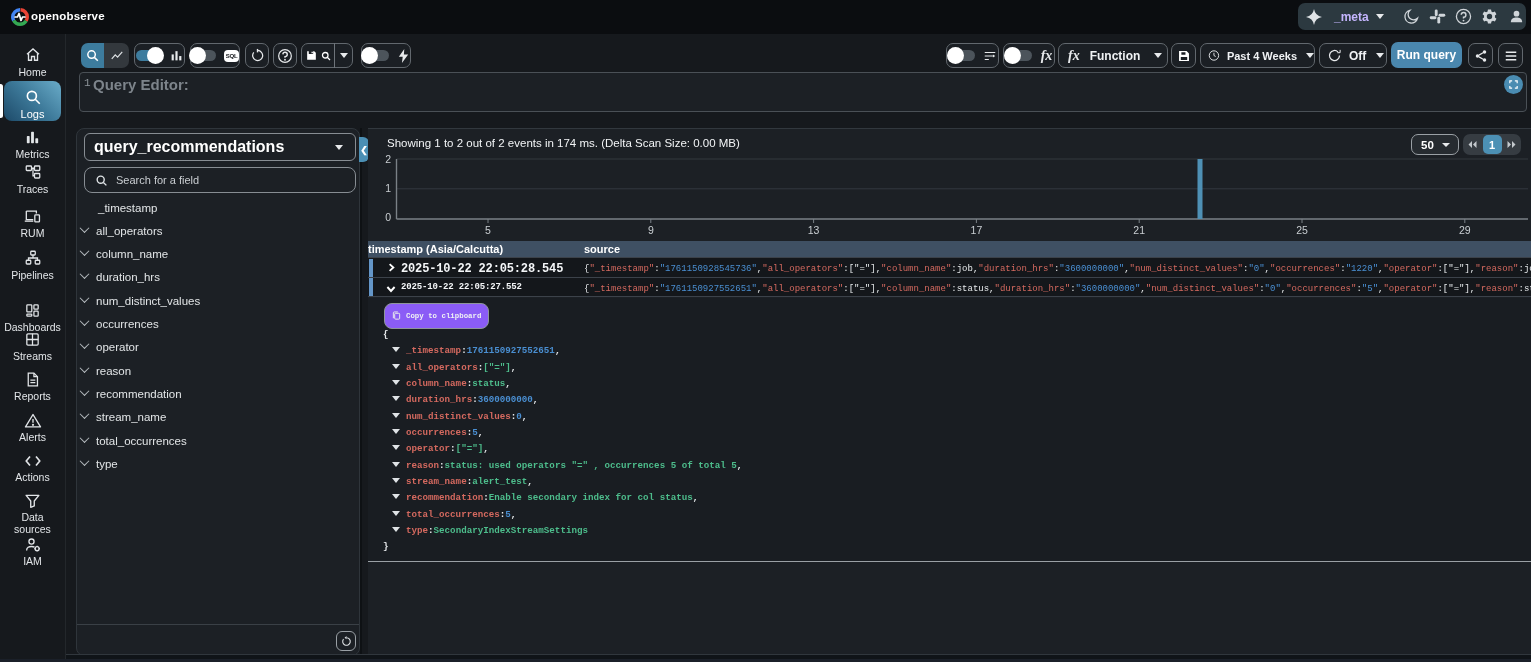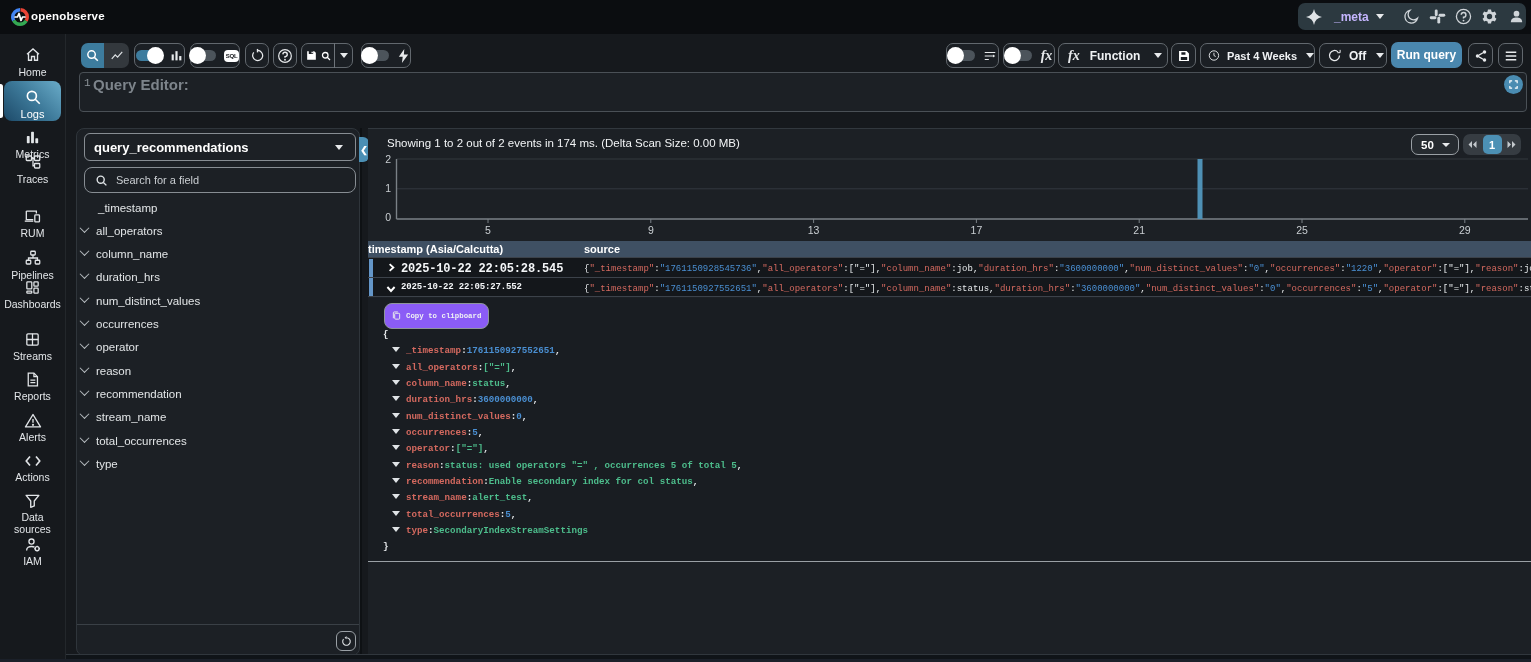--- a/index.html
+++ b/index.html
@@ -92,21 +92,21 @@
     <div class="lbl" style="font-size:11px">Logs</div>
   </div>
 <div class="sb-item" style="top:129px">
     <svg width="17" height="17" viewBox="0 0 24 24" fill="#e2e5e8">
       <rect x="4" y="10" width="4" height="10" rx="1"></rect>
       <rect x="10" y="4" width="4" height="16" rx="1"></rect>
       <rect x="16" y="13" width="4" height="7" rx="1"></rect>
     </svg>
     <div class="lbl">Metrics</div>
   </div>
-<div class="sb-item" style="top:153px">
+<div class="sb-item" style="top:163px">
     <svg width="18" height="18" viewBox="0 0 24 24" fill="none" stroke="#e2e5e8" stroke-width="1.7">
       <rect x="3" y="4" width="7" height="6" rx="1"></rect>
       <rect x="14" y="4" width="7" height="6" rx="1"></rect>
       <rect x="14" y="14" width="7" height="6" rx="1"></rect>
       <path d="M10 7 H12 V17 H14 M12 7 H14"></path>
     </svg>
     <div class="lbl">Traces</div>
   </div>
 <div class="sb-item" style="top:208px">
     <svg width="19" height="17" viewBox="0 0 24 22" fill="none" stroke="#e2e5e8" stroke-width="1.7">
@@ -119,21 +119,21 @@
   </div>
 <div class="sb-item" style="top:249px">
     <svg width="18" height="18" viewBox="0 0 24 24" fill="none" stroke="#e2e5e8" stroke-width="1.7">
       <rect x="9" y="3" width="6" height="5" rx="1"></rect>
       <rect x="3" y="15" width="6" height="5" rx="1"></rect>
       <rect x="15" y="15" width="6" height="5" rx="1"></rect>
       <path d="M12 8 V12 M6 15 V12 H18 V15"></path>
     </svg>
     <div class="lbl">Pipelines</div>
   </div>
-<div class="sb-item" style="top:279px">
+<div class="sb-item" style="top:302px">
     <svg width="17" height="17" viewBox="0 0 24 24" fill="none" stroke="#e2e5e8" stroke-width="1.8">
       <rect x="4" y="4" width="7" height="10" rx="1"></rect>
       <rect x="14" y="4" width="6" height="6" rx="1"></rect>
       <rect x="4" y="17" width="7" height="3" rx="1"></rect>
       <rect x="14" y="13" width="6" height="7" rx="1"></rect>
     </svg>
     <div class="lbl">Dashboards</div>
   </div>
 <div class="sb-item" style="top:331px">
     <svg width="17" height="17" viewBox="0 0 24 24" fill="none" stroke="#e2e5e8" stroke-width="1.8">
@@ -307,21 +307,21 @@
   <div class="abs" style="left:13px;top:3px;font-size:15px;font-weight:bold;color:#7d848b">Query Editor:</div>
   <div class="abs" style="right:3px;top:2px;width:19px;height:19px;border-radius:50%;background:#4a8cb2;display:flex;align-items:center;justify-content:center">
     <svg width="11" height="11" viewBox="0 0 24 24" fill="none" stroke="#fff" stroke-width="2.6">
         <path d="M4 9 V4 H9 M15 4 H20 V9 M20 15 V20 H15 M9 20 H4 V15"></path>
       </svg>
   </div>
 </div>
 
 <div class="abs" style="left:76px;top:128px;width:284px;height:528px;background:#1c2025;border:1px solid #2f353b;border-radius:8px"></div>
 <div class="abs" style="left:84px;top:133px;width:272px;height:28px;border:1px solid #878d93;border-radius:6px;display:flex;align-items:center">
-  <span style="font-size:13px;font-weight:bold;color:#fff;margin-left:9px">query_recommendations</span>
+  <span style="font-size:16px;font-weight:bold;color:#fff;margin-left:9px">query_recommendations</span>
   <span class="caret" style="position:absolute;right:12px"></span>
 </div>
 <div class="abs" style="left:84px;top:167px;width:272px;height:26px;border:1px solid #878d93;border-radius:8px;display:flex;align-items:center">
   <svg style="margin-left:10px" width="13" height="13" viewBox="0 0 24 24" fill="none" stroke="#dfe3e6" stroke-width="2.6">
       <circle cx="10.5" cy="10.5" r="6.5"></circle>
       <path d="M15.5 15.5 L21 21"></path>
     </svg>
   <span style="font-size:11px;color:#c9cdd1;margin-left:8px">Search for a field</span>
 </div>
 <div class="fld" style="top:199px;left:98px">_timestamp</div>
@@ -423,21 +423,21 @@
 <div class="abs mono" style="left:383px;top:327px;font-size:9.2px;font-weight:bold" id="json">
     <div class="jline jw">{</div>
     <div class="jline"><span class="jch"></span><span class="jk">_timestamp</span><span class="jw">:</span><span class="jb">1761150927552651</span><span class="jw">,</span></div>
     <div class="jline"><span class="jch"></span><span class="jk">all_operators</span><span class="jw">:</span><span class="jg">["="]</span><span class="jw">,</span></div>
     <div class="jline"><span class="jch"></span><span class="jk">column_name</span><span class="jw">:</span><span class="jg">status</span><span class="jw">,</span></div>
     <div class="jline"><span class="jch"></span><span class="jk">duration_hrs</span><span class="jw">:</span><span class="jb">3600000000</span><span class="jw">,</span></div>
     <div class="jline"><span class="jch"></span><span class="jk">num_distinct_values</span><span class="jw">:</span><span class="jb">0</span><span class="jw">,</span></div>
     <div class="jline"><span class="jch"></span><span class="jk">occurrences</span><span class="jw">:</span><span class="jb">5</span><span class="jw">,</span></div>
     <div class="jline"><span class="jch"></span><span class="jk">operator</span><span class="jw">:</span><span class="jg">["="]</span><span class="jw">,</span></div>
     <div class="jline"><span class="jch"></span><span class="jk">reason</span><span class="jw">:</span><span class="jg">status: used operators "=" , occurrences 5 of total 5</span><span class="jw">,</span></div>
+    <div class="jline"><span class="jch"></span><span class="jk">stream_name</span><span class="jw">:</span><span class="jg">alert_test</span><span class="jw">,</span></div>
     <div class="jline"><span class="jch"></span><span class="jk">recommendation</span><span class="jw">:</span><span class="jg">Enable secondary index for col status</span><span class="jw">,</span></div>
-    <div class="jline"><span class="jch"></span><span class="jk">stream_name</span><span class="jw">:</span><span class="jg">alert_test</span><span class="jw">,</span></div>
     <div class="jline"><span class="jch"></span><span class="jk">total_occurrences</span><span class="jw">:</span><span class="jb">5</span><span class="jw">,</span></div>
     <div class="jline"><span class="jch"></span><span class="jk">type</span><span class="jw">:</span><span class="jg">SecondaryIndexStreamSettings</span></div>
     <div class="jline jw">}</div>
   </div>
 
 <div class="abs" style="left:66px;top:654px;width:1465px;height:8px;background:#101418;border-top:1px solid #31373d"></div>
 <div class="abs" style="left:0;top:659px;width:1531px;height:3px;background:#1b2029"></div>
 
 </body></html>

